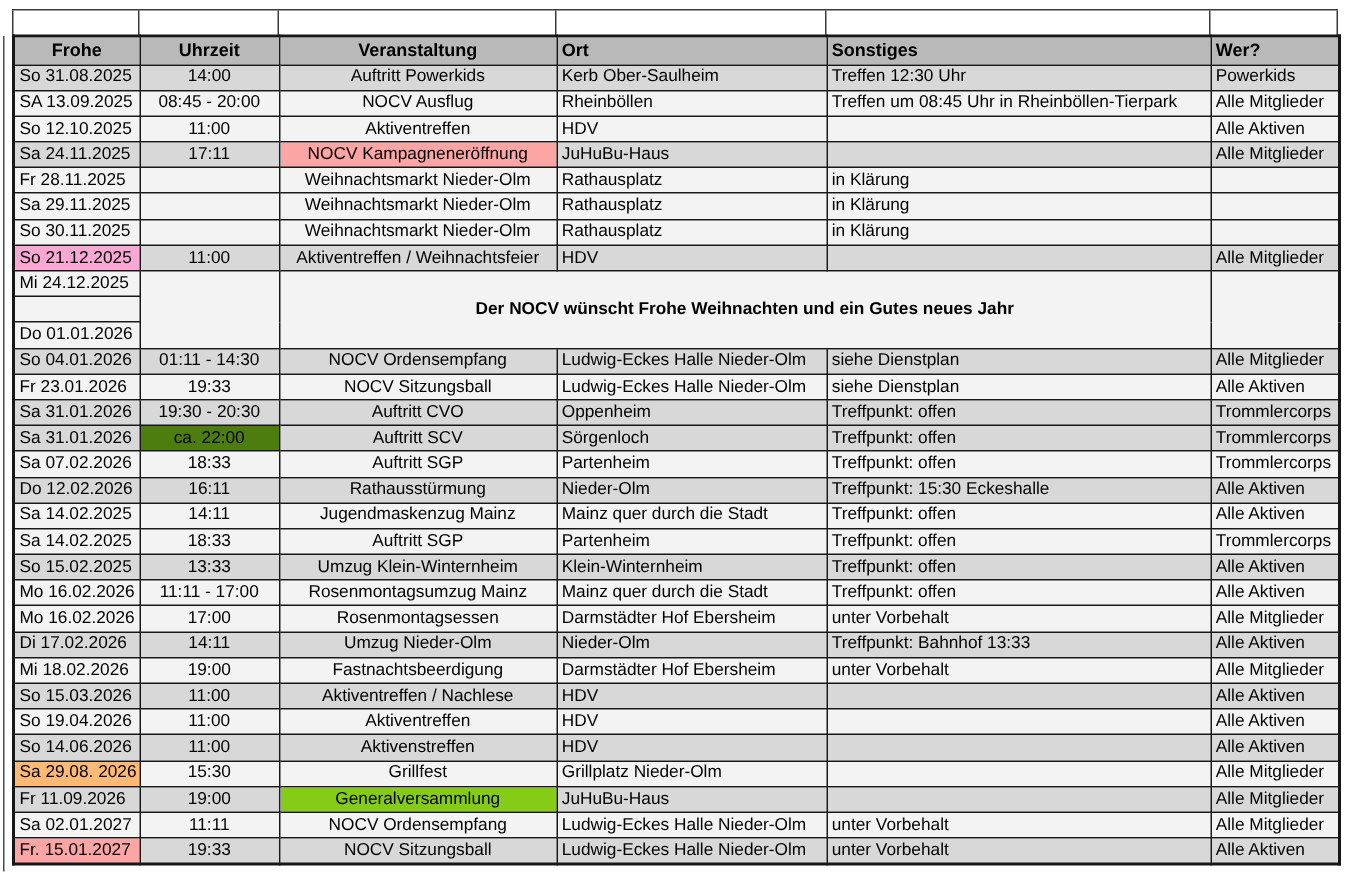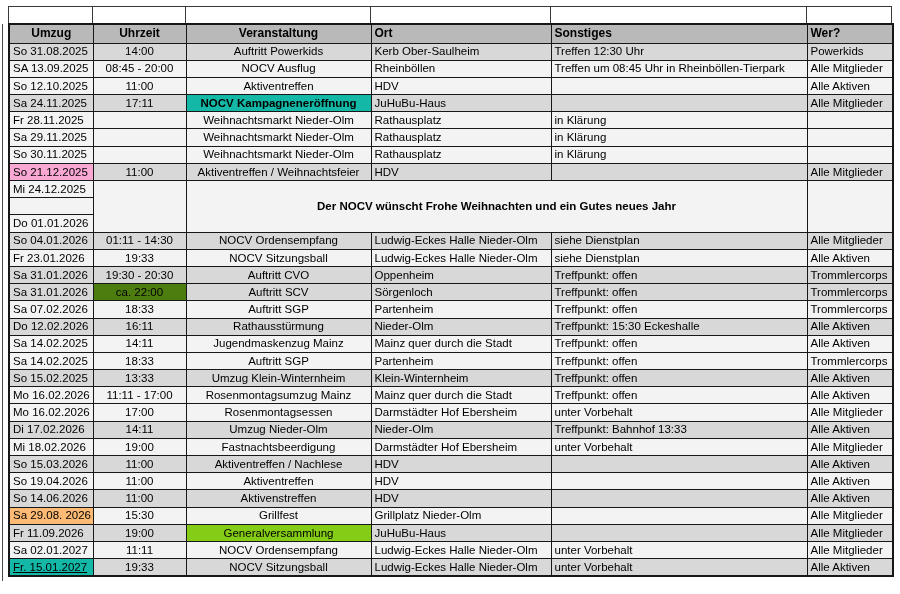--- a/index.html
+++ b/index.html
@@ -59,21 +59,21 @@
   <colgroup>
       <col style="width: 84px;">
       <col style="width: 93px;">
       <col style="width: 185px;">
       <col style="width: 180px;">
       <col style="width: 256px;">
       <col style="width: 86px;">
     </colgroup>
   <thead>
       <tr>
-        <th class="al-center" style="background: rgb(185, 185, 185);">Umzug</th>
+        <th class="al-center" style="background: rgb(185, 185, 185);">Frohe</th>
         <th class="al-center" style="background: rgb(185, 185, 185);">Uhrzeit</th>
         <th class="al-center" style="background: rgb(185, 185, 185);">Veranstaltung</th>
         <th class="al-left" style="background: rgb(185, 185, 185);">Ort</th>
         <th class="al-left" style="background: rgb(185, 185, 185);">Sonstiges</th>
         <th class="al-left" style="background: rgb(185, 185, 185);">Wer?</th>
       </tr>
     </thead>
   <tbody>
       <tr>
         <td class="al-left" style="background: rgb(216, 216, 216);">So 31.08.2025</td>
@@ -95,21 +95,21 @@
         <td class="al-left" style="background: rgb(243, 243, 243);">So 12.10.2025</td>
         <td class="al-center" style="background: rgb(243, 243, 243);">11:00</td>
         <td class="al-center" style="background: rgb(243, 243, 243);">Aktiventreffen</td>
         <td class="al-left" style="background: rgb(243, 243, 243);">HDV</td>
         <td class="al-left" style="background: rgb(243, 243, 243);"></td>
         <td class="al-left" style="background: rgb(243, 243, 243);">Alle Aktiven</td>
       </tr>
       <tr>
         <td class="al-left" style="background: rgb(216, 216, 216);">Sa 24.11.2025</td>
         <td class="al-center" style="background: rgb(216, 216, 216);">17:11</td>
-        <td class="al-center" style="background: #14b8a6; font-weight: bold;">NOCV Kampagneneröffnung</td>
+        <td class="al-center" style="background: #fca5a5;">NOCV Kampagneneröffnung</td>
         <td class="al-left" style="background: rgb(216, 216, 216);">JuHuBu-Haus</td>
         <td class="al-left" style="background: rgb(216, 216, 216);"></td>
         <td class="al-left" style="background: rgb(216, 216, 216);">Alle Mitglieder</td>
       </tr>
       <tr>
         <td class="al-left" style="background: rgb(243, 243, 243);">Fr 28.11.2025</td>
         <td class="al-center" style="background: rgb(243, 243, 243);"></td>
         <td class="al-center" style="background: rgb(243, 243, 243);">Weihnachtsmarkt Nieder-Olm</td>
         <td class="al-left" style="background: rgb(243, 243, 243);">Rathausplatz</td>
         <td class="al-left" style="background: rgb(243, 243, 243);">in Klärung</td>
@@ -297,21 +297,21 @@
       </tr>
       <tr>
         <td class="al-left" style="background: rgb(243, 243, 243);">Sa 02.01.2027</td>
         <td class="al-center" style="background: rgb(243, 243, 243);">11:11</td>
         <td class="al-center" style="background: rgb(243, 243, 243);">NOCV Ordensempfang</td>
         <td class="al-left" style="background: rgb(243, 243, 243);">Ludwig-Eckes Halle Nieder-Olm</td>
         <td class="al-left" style="background: rgb(243, 243, 243);">unter Vorbehalt</td>
         <td class="al-left" style="background: rgb(243, 243, 243);">Alle Mitglieder</td>
       </tr>
       <tr>
-        <td class="al-left" style="background: #14b8a6; text-decoration: underline;">Fr. 15.01.2027</td>
+        <td class="al-left" style="background: #fca5a5;">Fr. 15.01.2027</td>
         <td class="al-center" style="background: rgb(216, 216, 216);">19:33</td>
         <td class="al-center" style="background: rgb(216, 216, 216);">NOCV Sitzungsball</td>
         <td class="al-left" style="background: rgb(216, 216, 216);">Ludwig-Eckes Halle Nieder-Olm</td>
         <td class="al-left" style="background: rgb(216, 216, 216);">unter Vorbehalt</td>
         <td class="al-left" style="background: rgb(216, 216, 216);">Alle Aktiven</td>
       </tr>
     </tbody>
 </table>
 
 </body></html>

